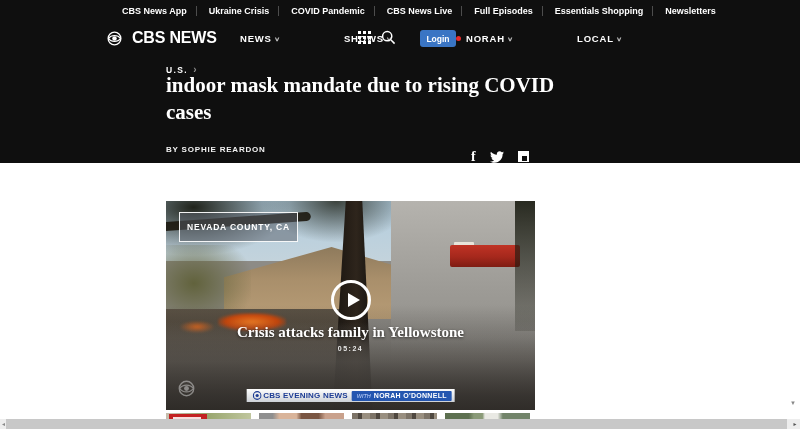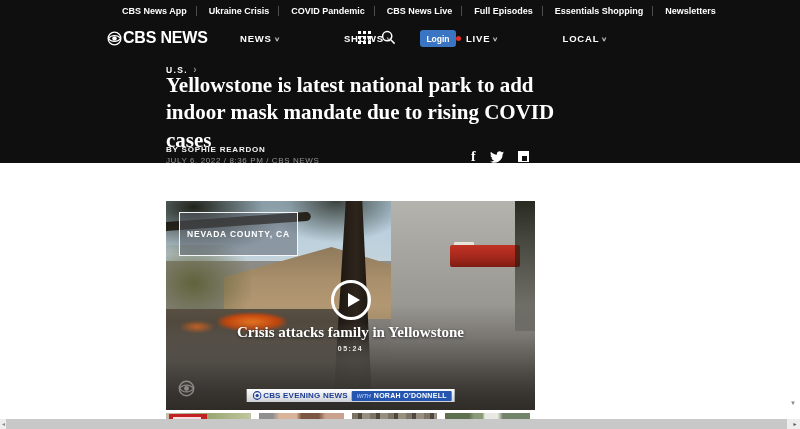--- a/index.html
+++ b/index.html
@@ -8,21 +8,21 @@
     position:relative; overflow:hidden; background:#ffffff;
     font-family:"Liberation Sans", sans-serif;
   }
   
   .header { position:absolute; left:0; top:0; width:800px; height:163px; background:#0f0f0f; }
 
   .topbar { position:absolute; left:113px; top:6px; display:flex; align-items:center; font-size:9px; font-weight:bold; color:#fff; }
   .topbar .tlink { padding:0 9px; cursor:pointer; white-space:nowrap; }
   .topbar .tlink + .tlink { border-left:1px solid #4d4d4d;padding-left:12px; }
 
-  .nav-logo { position:absolute; left:107px; top:29px; display:flex; align-items:center; gap:1px; color:#fff; font-size:16px; font-weight:bold; letter-spacing:-0.2px; cursor:pointer; }
+  .nav-logo { position:absolute; left:107px; top:29px; display:flex; align-items:center; gap:10px; color:#fff; font-size:16px; font-weight:bold; letter-spacing:-0.2px; cursor:pointer; }
   .nav-items { position:absolute; left:197px; top:33px; display:flex; align-items:center; gap:21px; }
   .nav-item { display:flex; align-items:center; gap:3px; color:#fff; font-size:9.5px; font-weight:bold; letter-spacing:0.8px; cursor:pointer;margin-left:43px; }
   .nav-item .chev { font-size:6px; color:#bcbcbc; transform:scaleX(1.4); }
   .live-dot { width:5px; height:5px; border-radius:50%; background:#e52b2b; margin-right:2px; }
   .nav-grid { position:absolute; left:358px; top:31px; cursor:pointer; }
   .nav-search { position:absolute; left:381px; top:30px; cursor:pointer; }
   .login-btn { position:absolute; left:420px; top:30px; width:36px; height:17px; background:#3a75c4; color:#fff; font-size:8.5px; font-weight:bold; border:none; border-radius:3px; cursor:pointer; }
 
   .category { position:absolute; left:166px; top:64px; display:flex; align-items:center; gap:5px; font-size:8.5px; font-weight:bold; letter-spacing:1.4px; color:#fff; cursor:pointer; }
   .category .bchev { color:#8d8d8d; font-size:10px; letter-spacing:0; }
@@ -52,21 +52,21 @@
   .truck { left:284px; top:44px; width:70px; height:22px; border-radius:2px; background:linear-gradient(180deg,#c03325 0%,#a5281c 55%,#7e1c12 100%); }
   .truck-light { left:288px; top:41px; width:20px; height:5px; background:#e8e4da; border-radius:1px; }
   .tree-right { left:349px; top:0; width:20px; height:130px; background:linear-gradient(180deg,rgba(25,27,17,0.9),rgba(25,27,17,0.2)); }
   .trunk { left:165px; top:0; width:46px; height:209px; clip-path:polygon(32% 0, 68% 0, 90% 100%, 4% 100%); background:linear-gradient(90deg,#16120e,#2e251c 55%,#110f0c); }
   .ground-left { left:0; top:108px; width:175px; height:101px; background:linear-gradient(180deg,#5a5144 0%,#453d34 100%); }
   .flames1 { left:52px; top:112px; width:68px; height:18px; background:radial-gradient(ellipse, #ff8324 0%, #d4490a 55%, rgba(212,73,10,0) 78%); filter:blur(1px); }
   .flames2 { left:14px; top:120px; width:34px; height:12px; background:radial-gradient(ellipse, #f06a18 0%, rgba(190,60,8,0) 75%); filter:blur(1px); }
   .smoke-bottom { left:0; bottom:0; width:100%; height:88px; background:linear-gradient(0deg, rgba(98,93,88,0.95) 15%, rgba(130,126,120,0.7) 55%, rgba(150,147,142,0.25) 82%, rgba(150,147,142,0) 100%); }
   .caption-shade { left:0; bottom:0; width:100%; height:105px; background:linear-gradient(0deg, rgba(36,33,30,0.82) 0%, rgba(36,33,30,0.35) 55%, rgba(36,33,30,0) 100%); }
 
-  .loc-label { position:absolute; left:13px; top:11px; padding:16px 7px; border:1px solid rgba(255,255,255,0.92); background:rgba(88,94,104,0.5); color:#fff; font-size:8.5px; font-weight:bold; letter-spacing:0.8px; }
+  .loc-label { position:absolute; left:13px; top:11px; padding:9px 7px; border:1px solid rgba(255,255,255,0.92); background:rgba(88,94,104,0.5); color:#fff; font-size:8.5px; font-weight:bold; letter-spacing:0.8px; }
   .play-btn { position:absolute; left:50%; top:79px; transform:translateX(-50%); width:40px; height:40px; border:3px solid #fff; border-radius:50%; cursor:pointer; }
   .play-btn::after { content:""; position:absolute; left:14px; top:10px; border-left:12px solid #fff; border-top:7px solid transparent; border-bottom:7px solid transparent; }
   .vid-caption { position:absolute; left:0; top:123px; width:100%; text-align:center; font-family:"Liberation Serif", serif; font-size:15px; font-weight:bold; color:#fff; text-shadow:0 1px 3px rgba(0,0,0,0.65); }
   .vid-duration { position:absolute; left:0; top:144px; width:100%; text-align:center; font-size:7px; font-weight:bold; letter-spacing:1.5px; color:#e9e9e9; }
   .watermark { position:absolute; left:12px; bottom:13px; opacity:0.5; }
   .banner { position:absolute; left:50%; bottom:8px; transform:translateX(-50%); height:13px; display:flex; align-items:center; gap:4px; background:linear-gradient(180deg,#fdfdfd,#ced2d7); padding:0 3px 0 6px; white-space:nowrap; }
   .banner-show { display:flex; align-items:center; gap:2px; color:#1d3c94; font-size:8px; font-weight:bold; letter-spacing:0.2px; }
   .banner-right { display:flex; align-items:center; gap:3px; background:#2456b0; height:10px; padding:0 5px; border-radius:1px; }
   .banner-with { font-size:5.5px; font-style:italic; color:#c9dbff; }
   .banner-anchor { font-size:7px; font-weight:bold; color:#fff; letter-spacing:0.3px; }
@@ -116,21 +116,21 @@
     <div class="nav-item">
       <span>NEWS</span>
       <span class="chev">∨</span>
     </div>
     <div class="nav-item">
       <span>SHOWS</span>
       <span class="chev">∨</span>
     </div>
     <div class="nav-item">
       <span class="live-dot"></span>
-      <span>LIVE</span>
+      <span>NORAH</span>
       <span class="chev">∨</span>
     </div>
     <div class="nav-item">
       <span>LOCAL</span>
       <span class="chev">∨</span>
     </div>
   </div>
 
   <svg class="nav-grid" width="13" height="13" viewBox="0 0 13 13">
     <g fill="#fff">
@@ -152,27 +152,25 @@
   </svg>
 
   <button class="login-btn">Login</button>
 
   <div class="category">
     <span>U.S.</span>
     <span class="bchev">›</span>
   </div>
 
   <h1 class="headline">
-    <div>Yellowstone is latest national park to add</div>
     <div>indoor mask mandate due to rising COVID</div>
     <div>cases</div>
   </h1>
 
   <div class="byline">BY SOPHIE REARDON</div>
-  <div class="dateline">JULY 6, 2022 / 8:36 PM / CBS NEWS</div>
 
   <div class="social">
     <span class="fb-glyph">f</span>
     <svg class="tw-icon" width="14" height="12" viewBox="0 0 24 20">
       <path fill="#fff" d="M23.9 2.4c-.9.4-1.8.7-2.8.8 1-.6 1.8-1.6 2.2-2.7-1 .6-2 1-3.1 1.2C19.3.7 18 .1 16.6.1c-2.7 0-4.9 2.2-4.9 4.9 0 .4 0 .8.1 1.1C7.7 5.9 4.1 4 1.6 1c-.4.7-.7 1.6-.7 2.5 0 1.7.9 3.2 2.2 4.1-.8 0-1.6-.2-2.2-.6v.1c0 2.4 1.7 4.4 3.9 4.8-.4.1-.8.2-1.3.2-.3 0-.6 0-.9-.1.6 2 2.4 3.4 4.6 3.4-1.7 1.3-3.8 2.1-6.1 2.1H0c2.2 1.4 4.8 2.2 7.6 2.2 9 0 14-7.5 14-14v-.6c.9-.7 1.8-1.6 2.3-2.7z"></path>
     </svg>
     <span class="flip-icon"></span>
   </div>
 </div>
 

